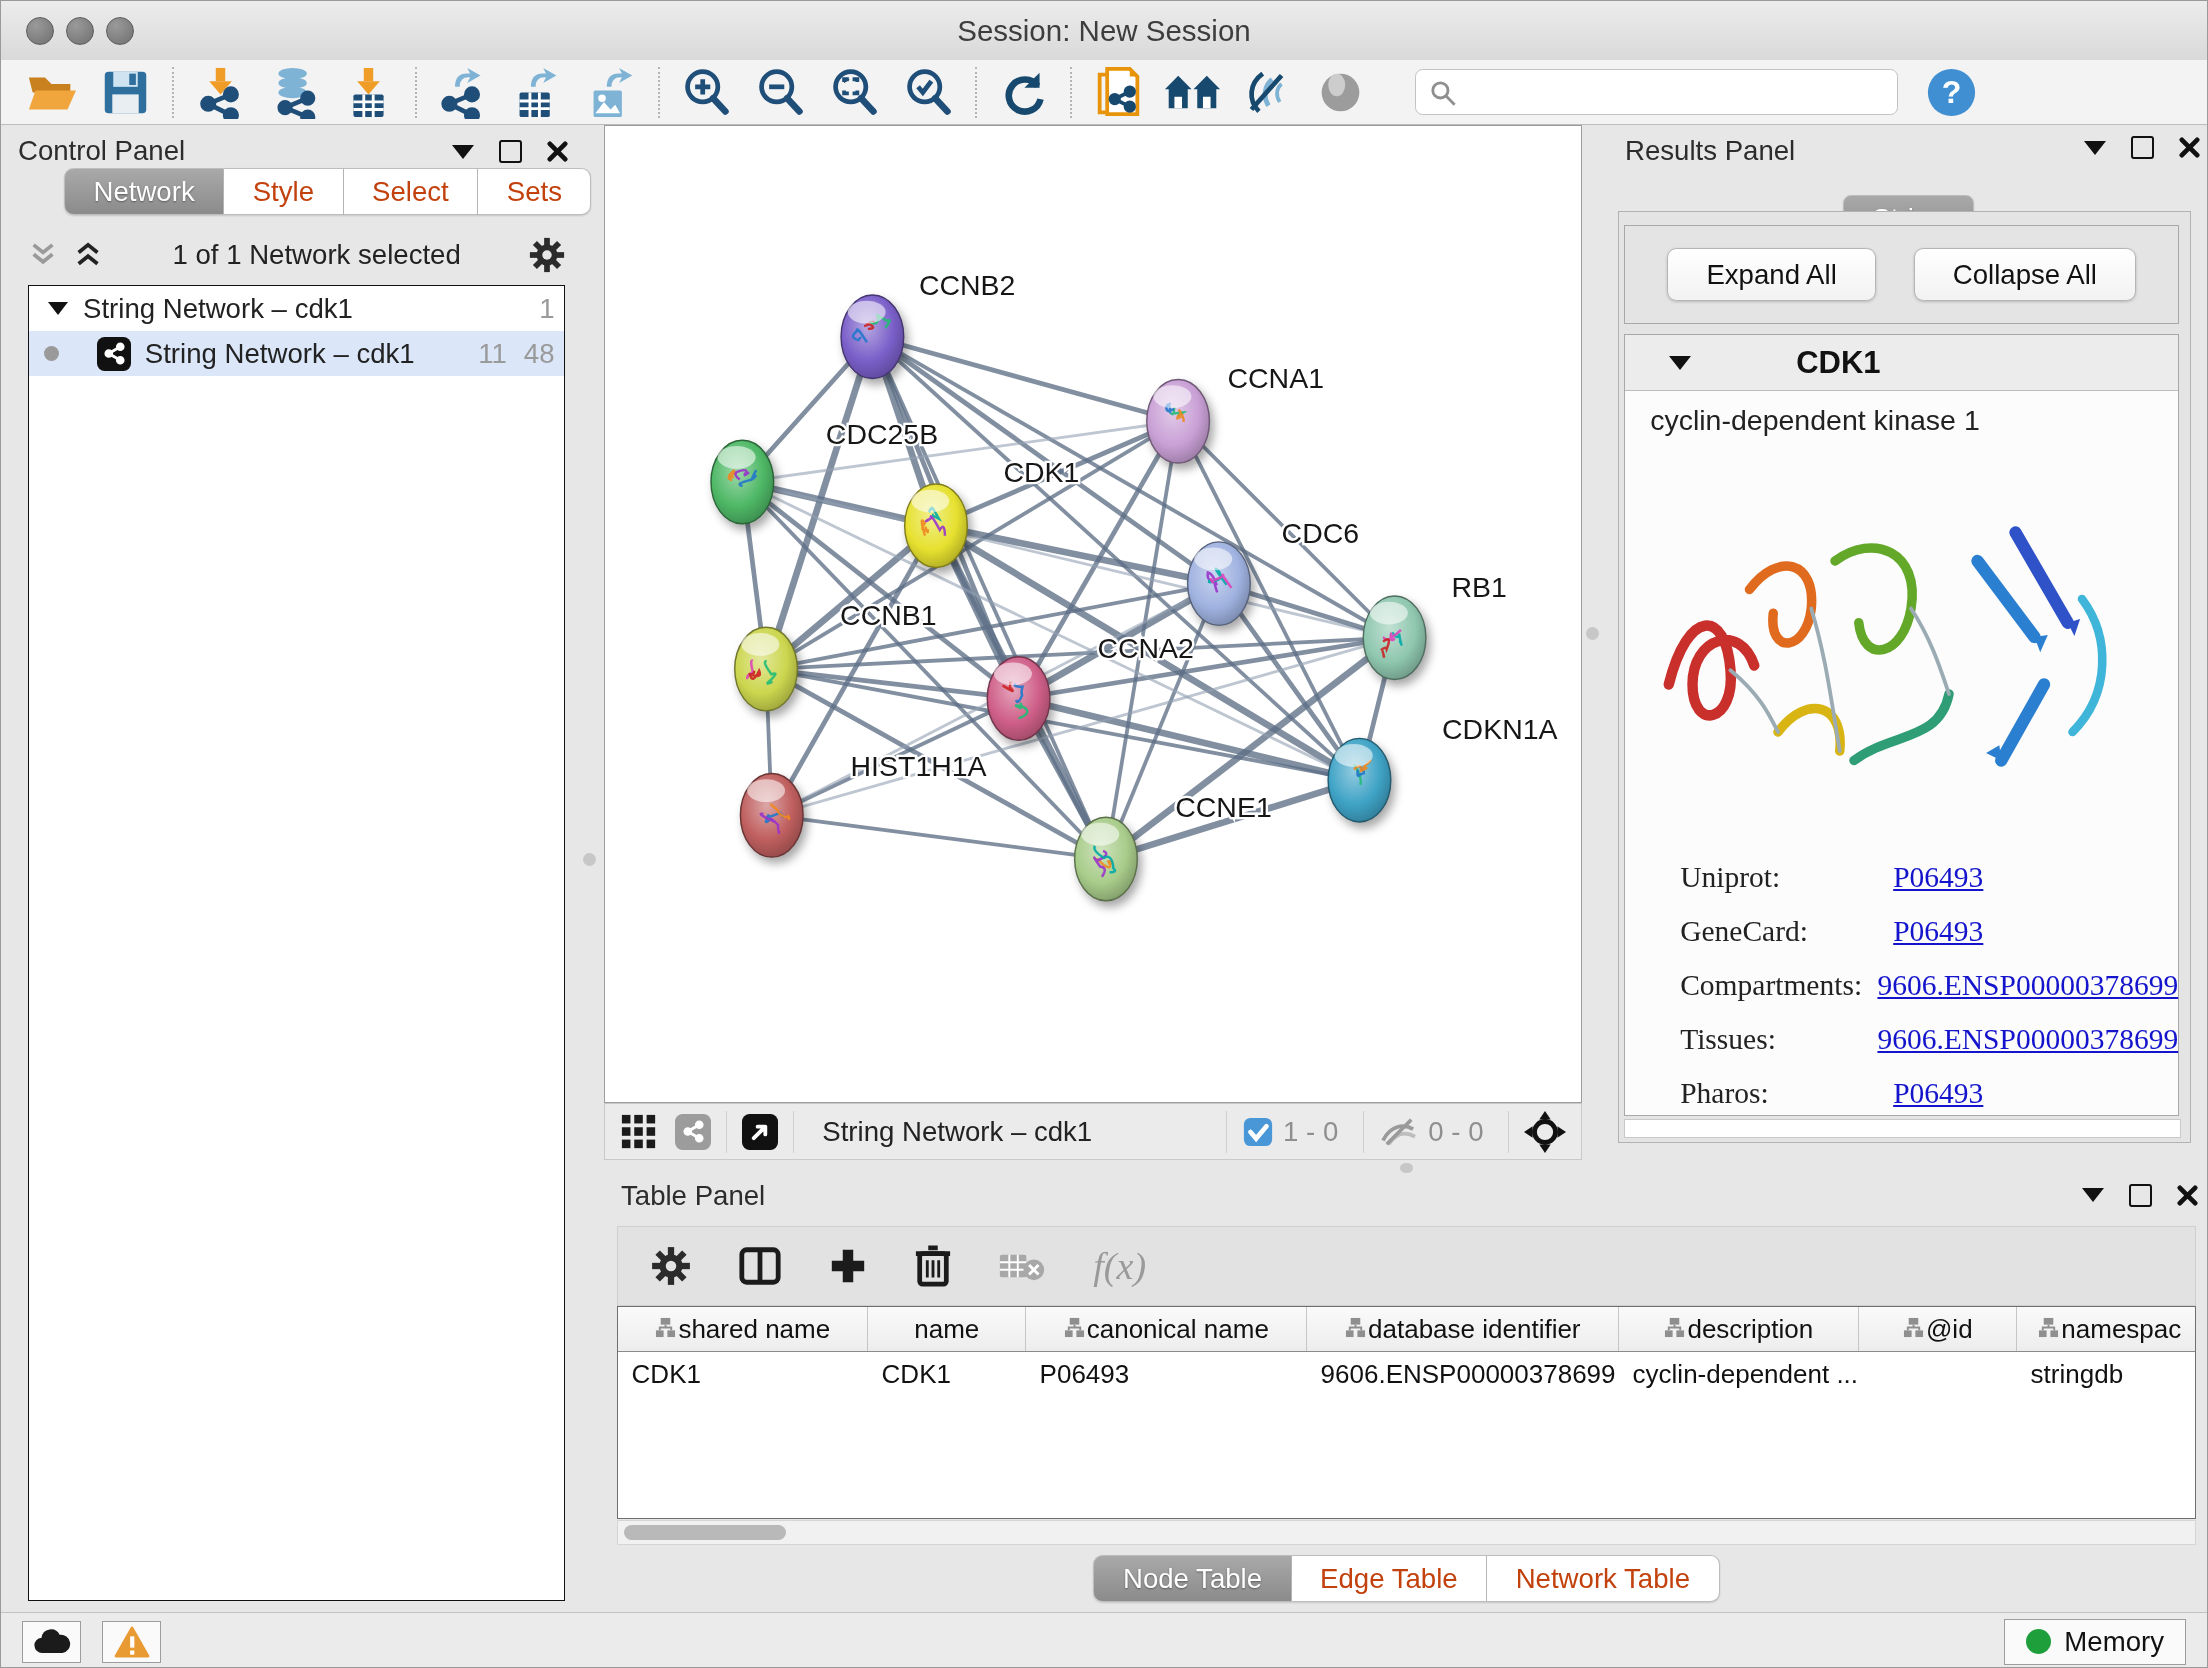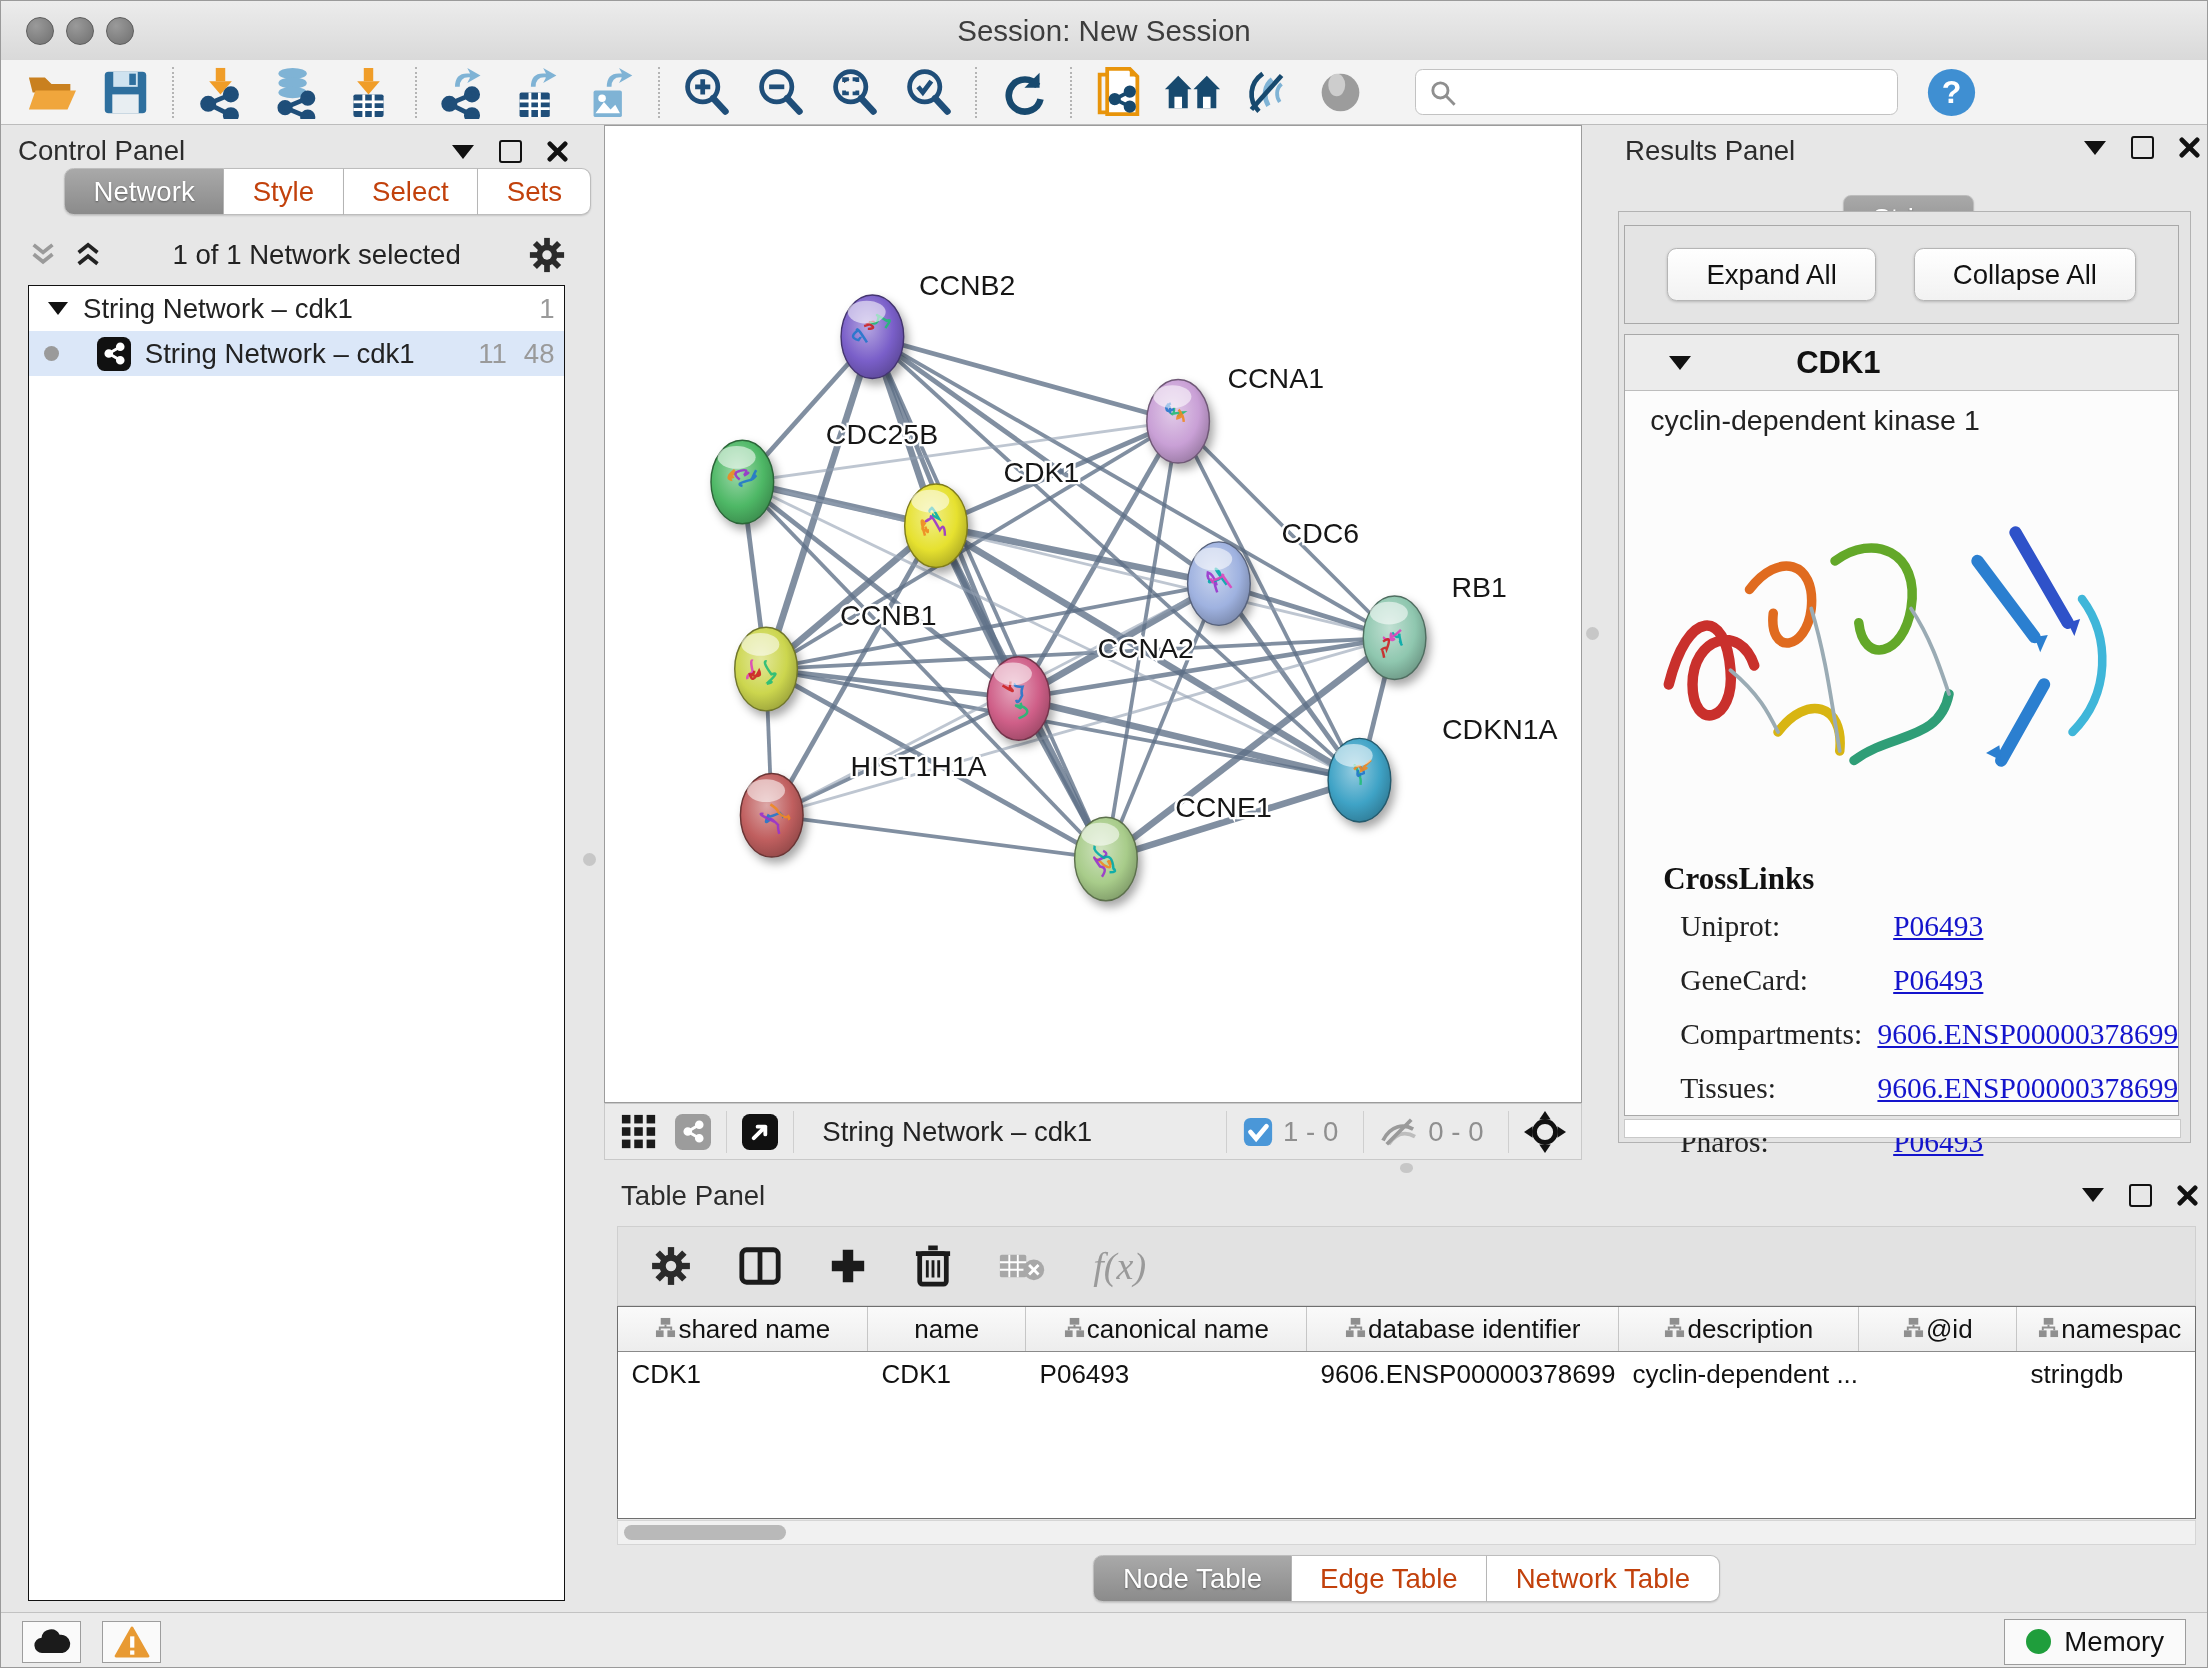--- a/index.html
+++ b/index.html
@@ -671,21 +671,20 @@
           </g>
           <g fill="#2b7fd0">
               <path d="M420 200 l14-2 -8 18z"></path>
               <path d="M385 330 l-2-16 -14 8z"></path>
             </g>
           <g fill="#2f52c9">
               <path d="M455 185 l13-4 -6 18z"></path>
             </g>
         </svg>
         <div class="xl">
-          <h3>CrossLinks</h3>
           <div id="xl-rows">
               <div class="xlrow">
                 <span class="lab">Uniprot:</span>
                 <a href="#" style="color: rgb(20, 20, 204);">P06493</a>
               </div>
               <div class="xlrow">
                 <span class="lab">GeneCard:</span>
                 <a href="#" style="color: rgb(20, 20, 204);">P06493</a>
               </div>
               <div class="xlrow">

